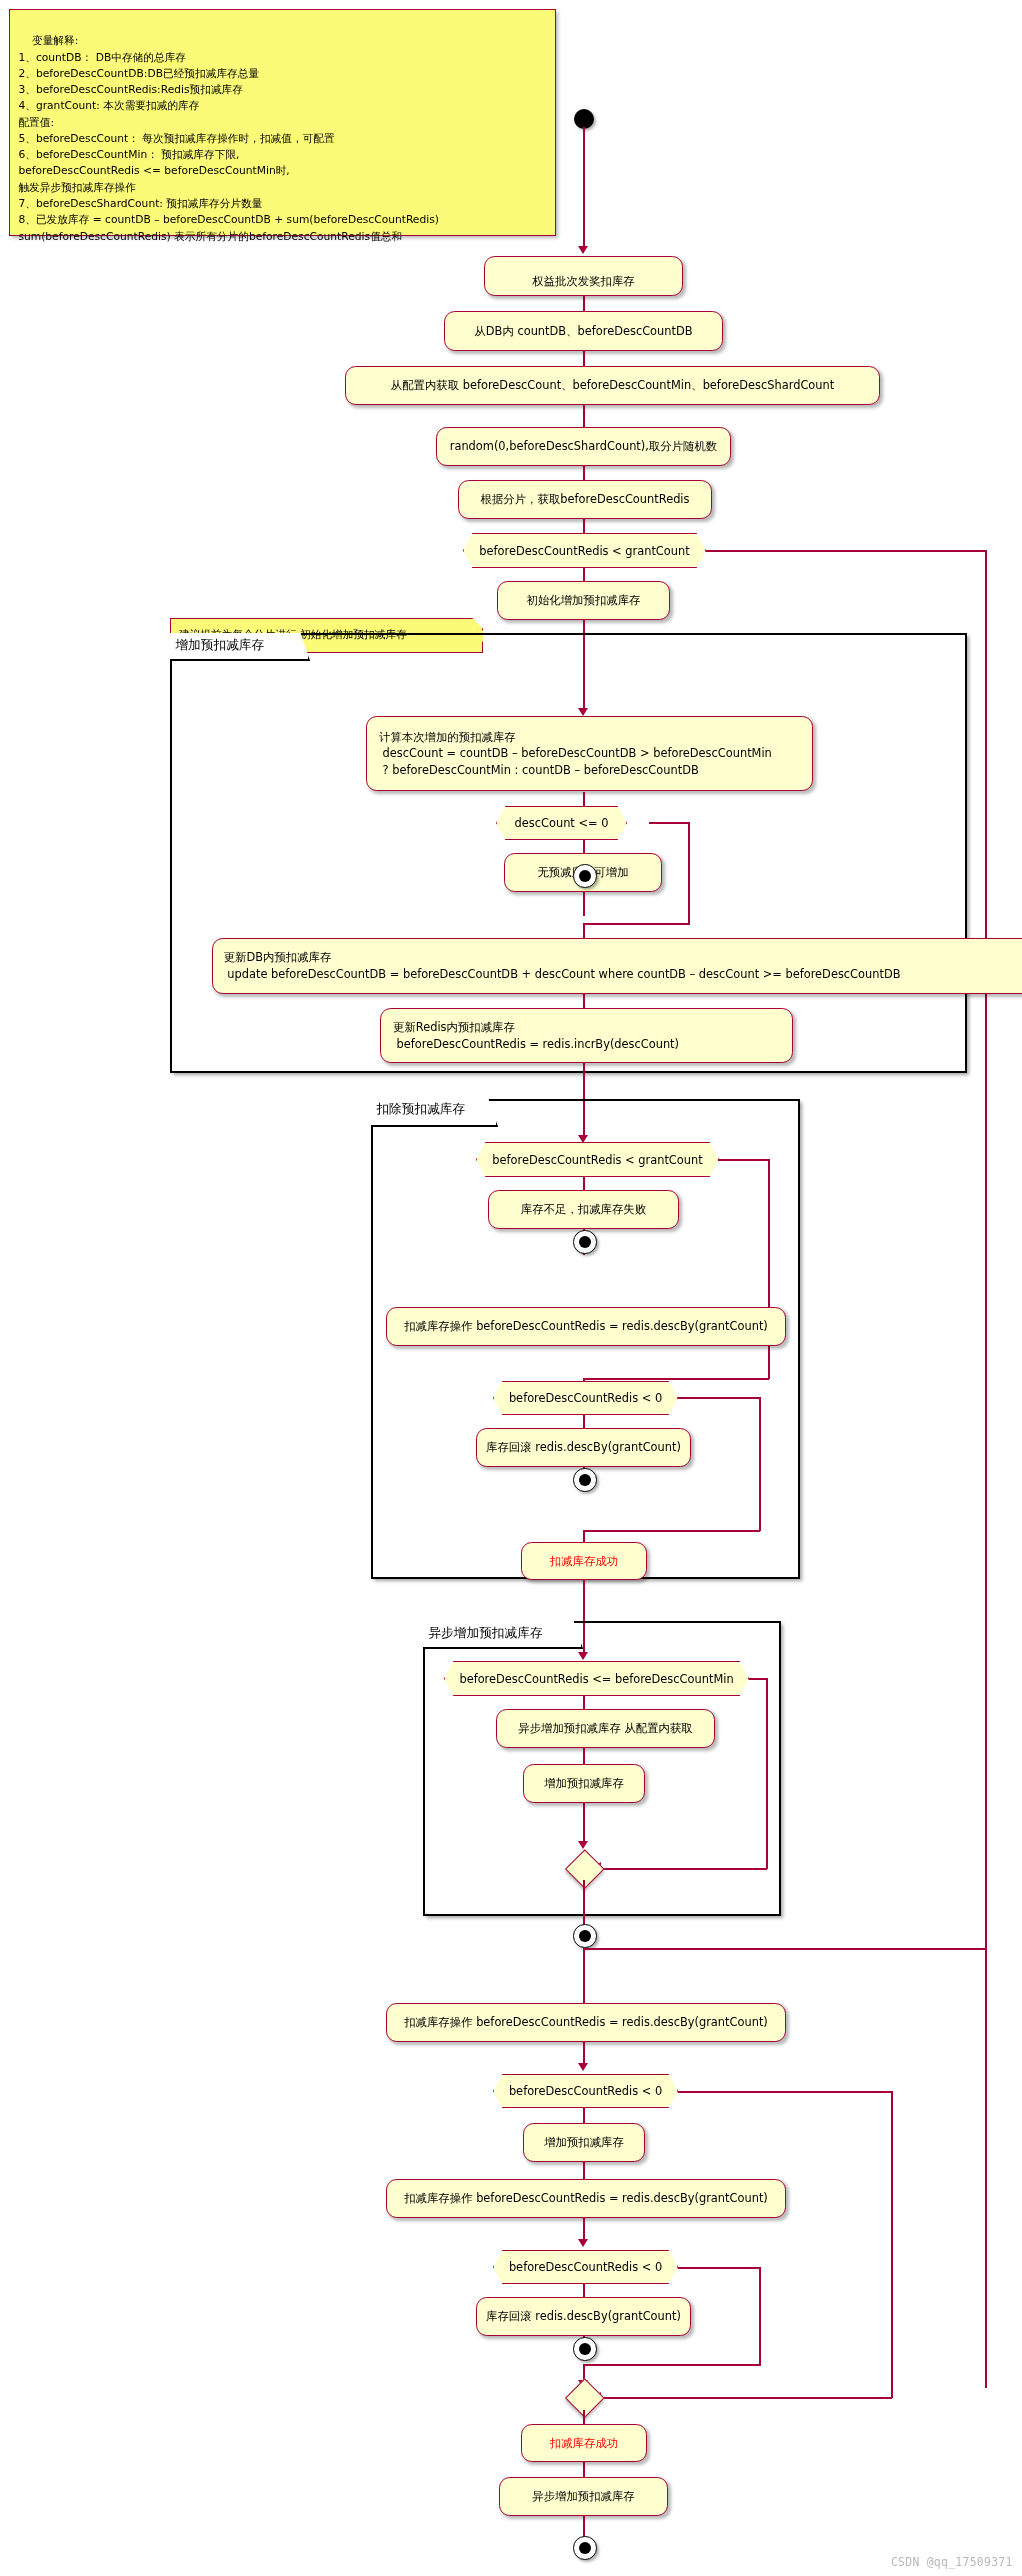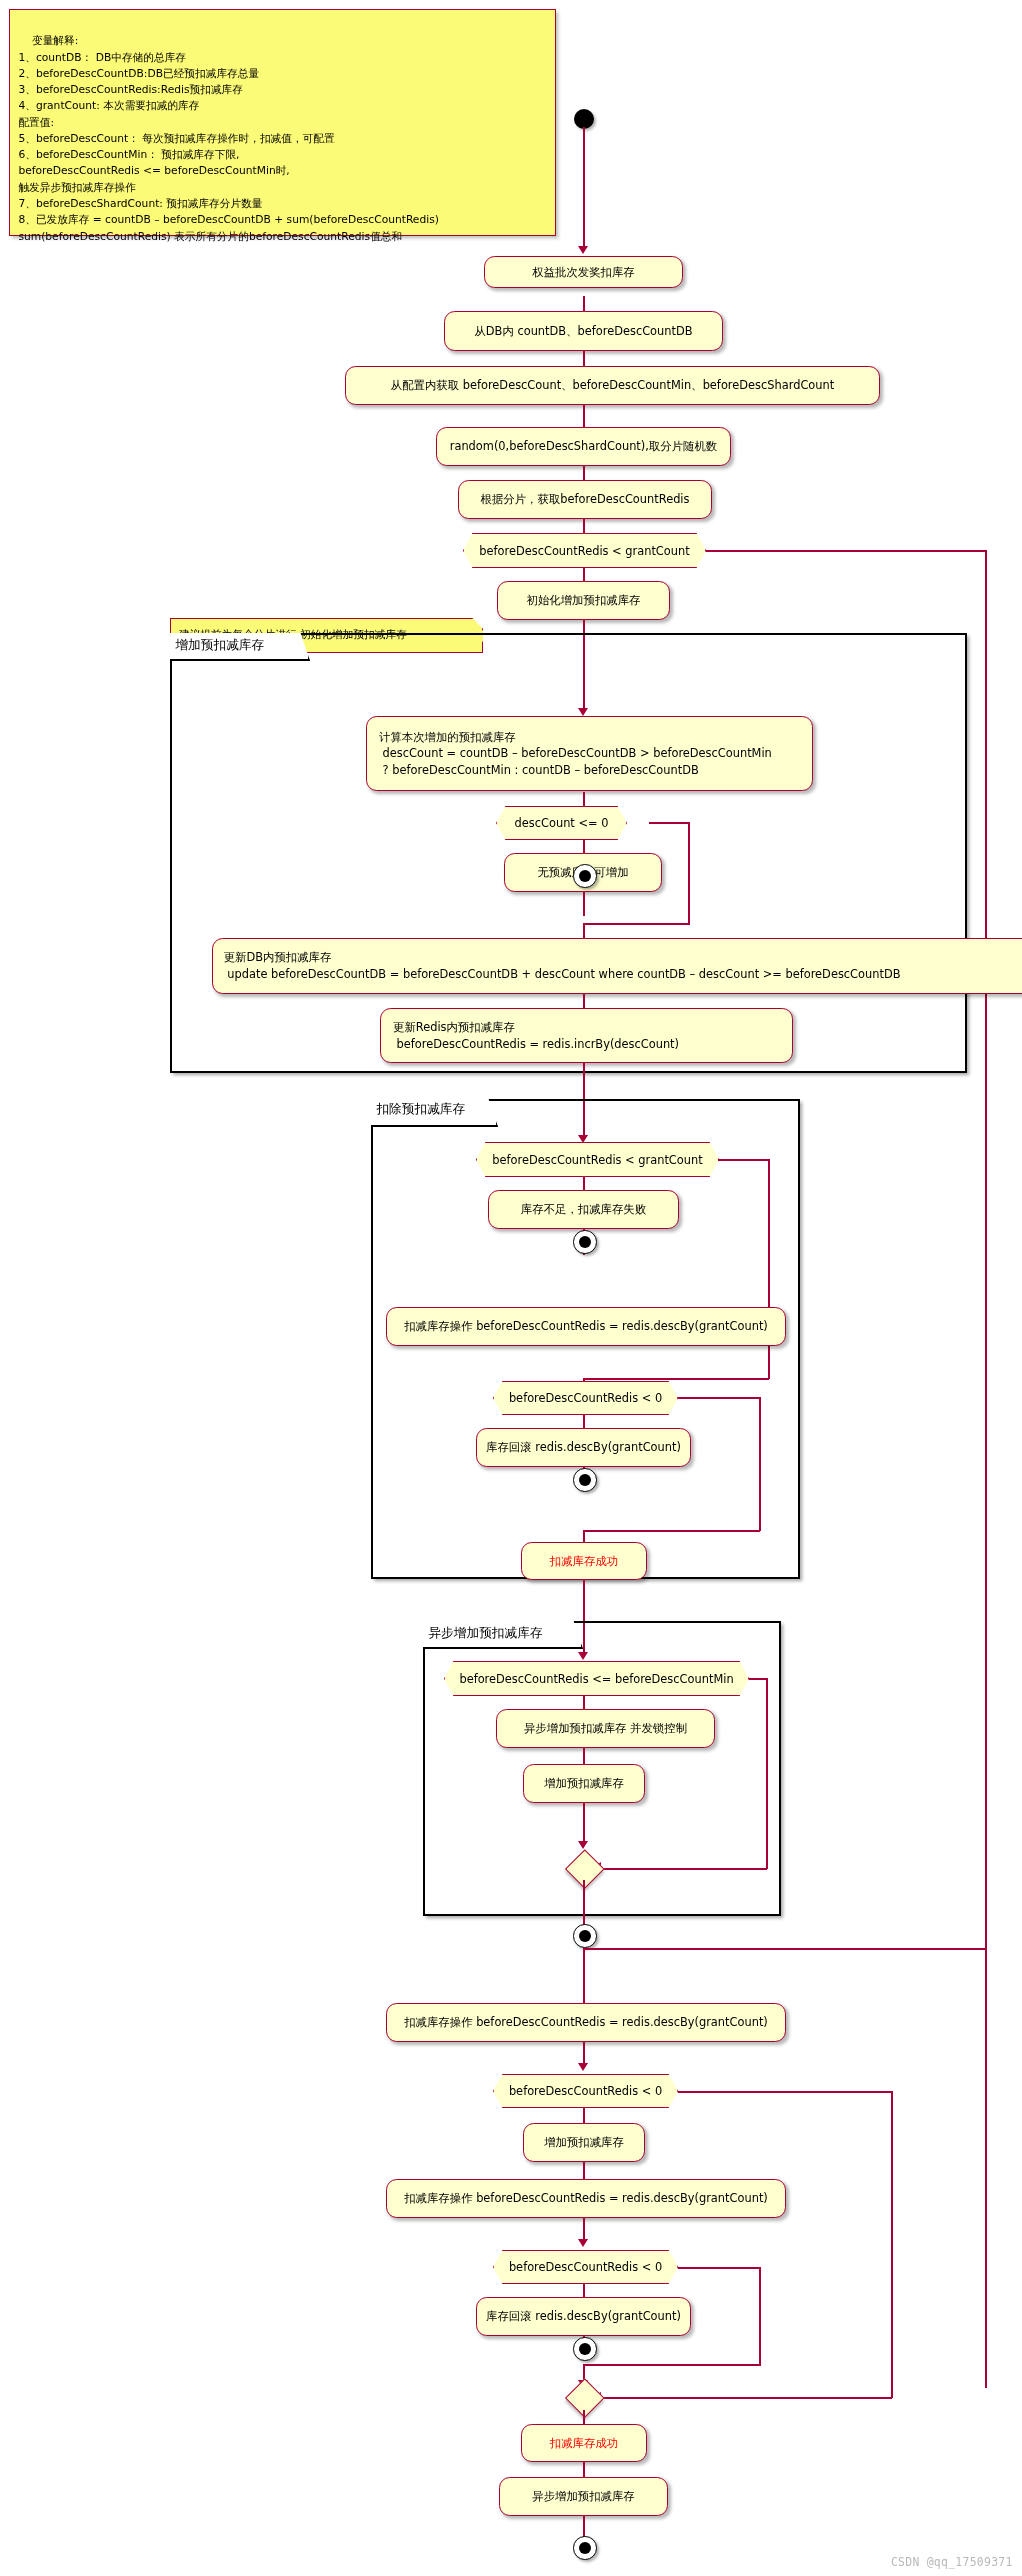--- a/index.html
+++ b/index.html
@@ -110,21 +110,21 @@
 触发异步预扣减库存操作
 7、beforeDescShardCount: 预扣减库存分片数量
 8、已发放库存 = countDB – beforeDescCountDB + sum(beforeDescCountRedis)
 sum(beforeDescCountRedis) 表示所有分片的beforeDescCountRedis值总和</span>
   </div>
 
   <div class="start-dot" style="left:574px;top:109px;"></div>
   <div class="ln vl" style="left:583px;top:127px;height:121px;"></div>
   <div class="arrow-d" style="left:578px;top:246px;"></div>
 
-  <div class="node" style="left:484px;top:256px;width:199px;height:32px;">
+  <div class="node" style="left:484px;top:256px;width:199px;height:40px;align-items:flex-end;">
     <span>权益批次发奖扣库存</span>
   </div>
   <div class="ln vl" style="left:583px;top:296px;height:28px;"></div>
   <div class="arrow-d" style="left:578px;top:321px;"></div>
 
   <div class="node" style="left:444px;top:311px;width:279px;height:40px;">
     <span>从DB内 countDB、beforeDescCountDB</span>
   </div>
   <div class="ln vl" style="left:583px;top:351px;height:28px;"></div>
   <div class="arrow-d" style="left:578px;top:376px;"></div>
@@ -275,21 +275,21 @@
   </div>
   <div class="ln vl" style="left:583px;top:1696px;height:24px;"></div>
   <div class="arrow-d" style="left:578px;top:1717px;"></div>
 
   <div class="ln hl" style="left:749px;top:1678px;width:19px;"></div>
   <div class="ln vl" style="left:766px;top:1678px;height:191px;"></div>
   <div class="ln hl" style="left:597px;top:1868px;width:170px;"></div>
   <div class="arrow-l" style="left:593px;top:1862px;"></div>
 
   <div class="node" style="left:496px;top:1709px;width:219px;height:39px;">
-    <span>异步增加预扣减库存 并发锁控制</span>
+    <span>异步增加预扣减库存 从配置内获取</span>
   </div>
   <div class="ln vl" style="left:583px;top:1748px;height:25.5px;"></div>
   <div class="arrow-d" style="left:578px;top:1770px;"></div>
 
   <div class="node" style="left:523px;top:1764px;width:122px;height:39px;">
     <span>增加预扣减库存</span>
   </div>
   <div class="ln vl" style="left:583px;top:1803px;height:42px;"></div>
   <div class="arrow-d" style="left:578px;top:1841px;"></div>
   <div class="merge-diamond" style="left:571px;top:1855px;"></div>

